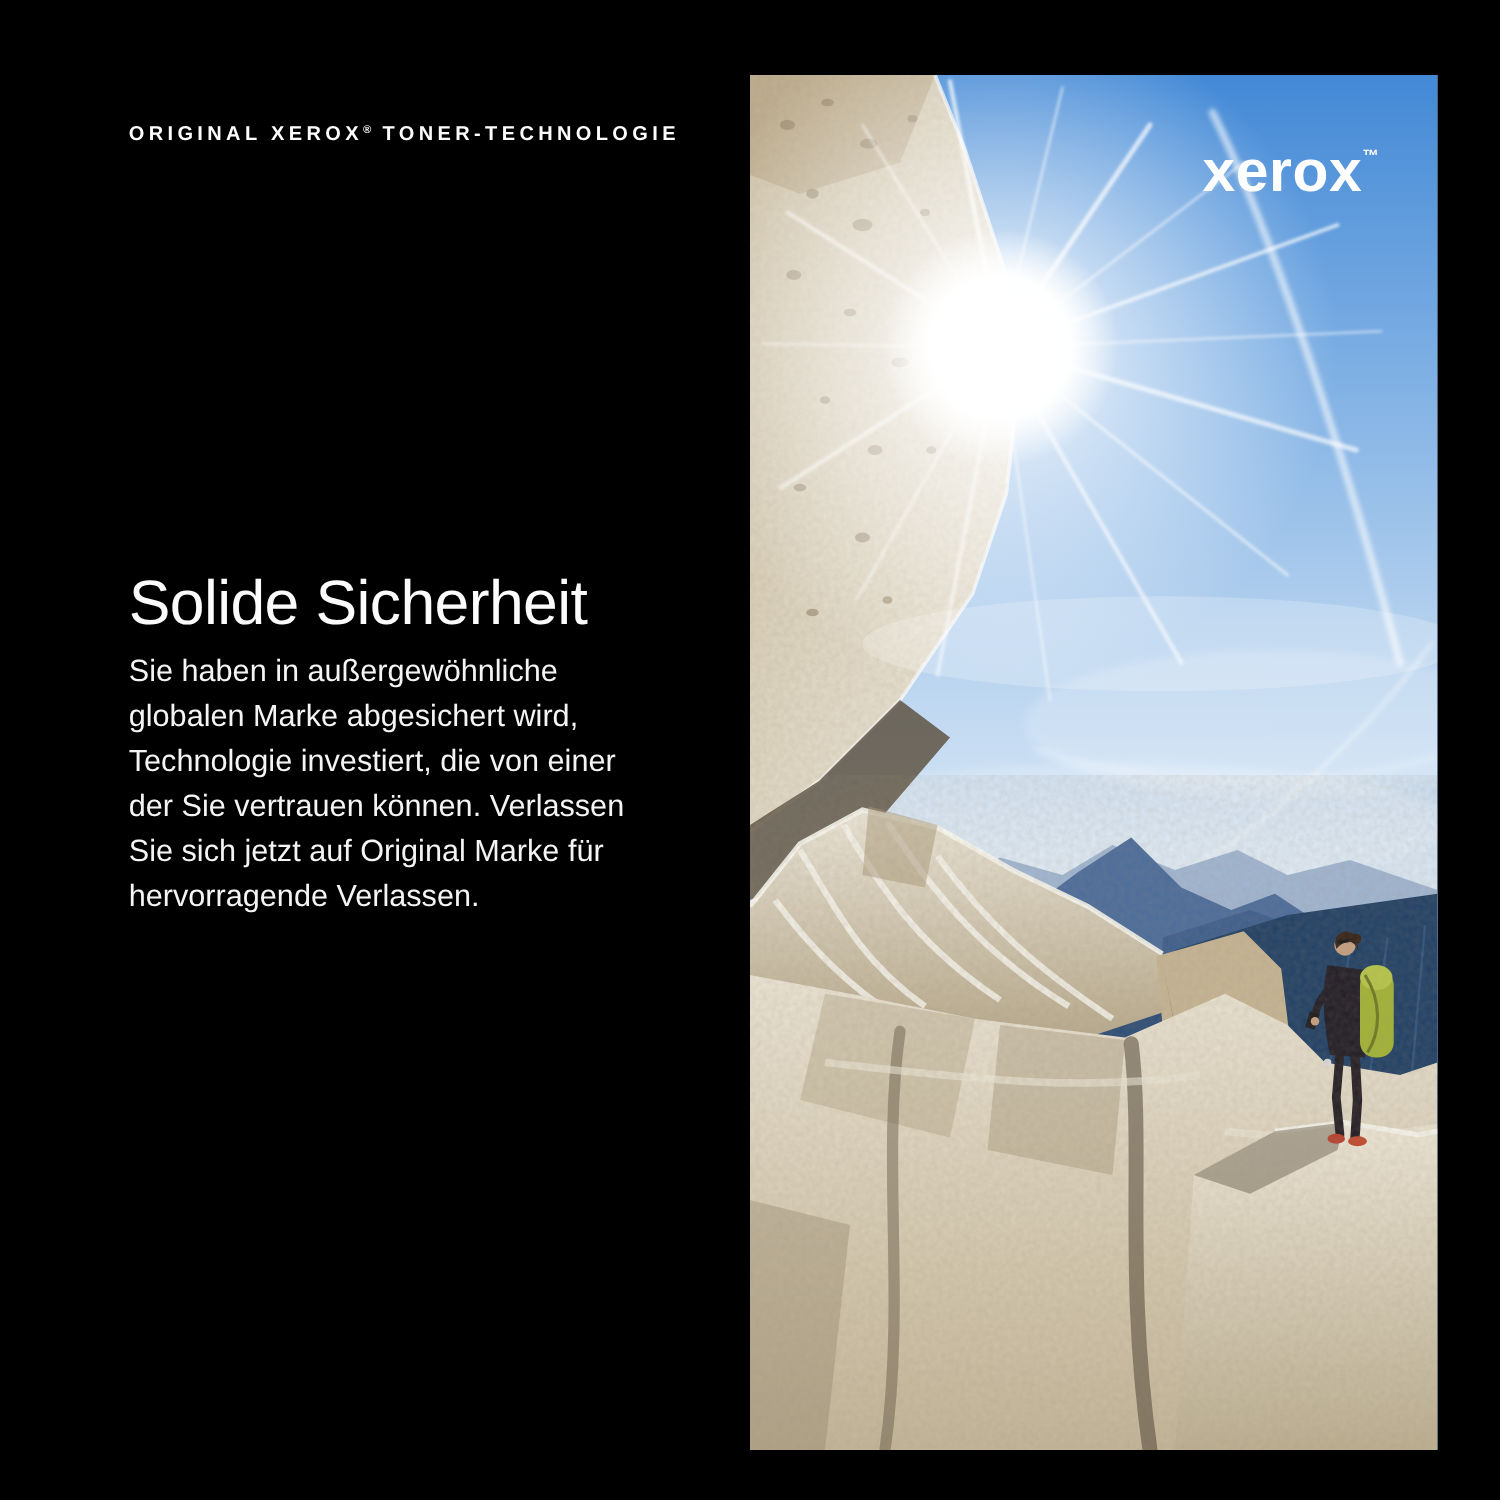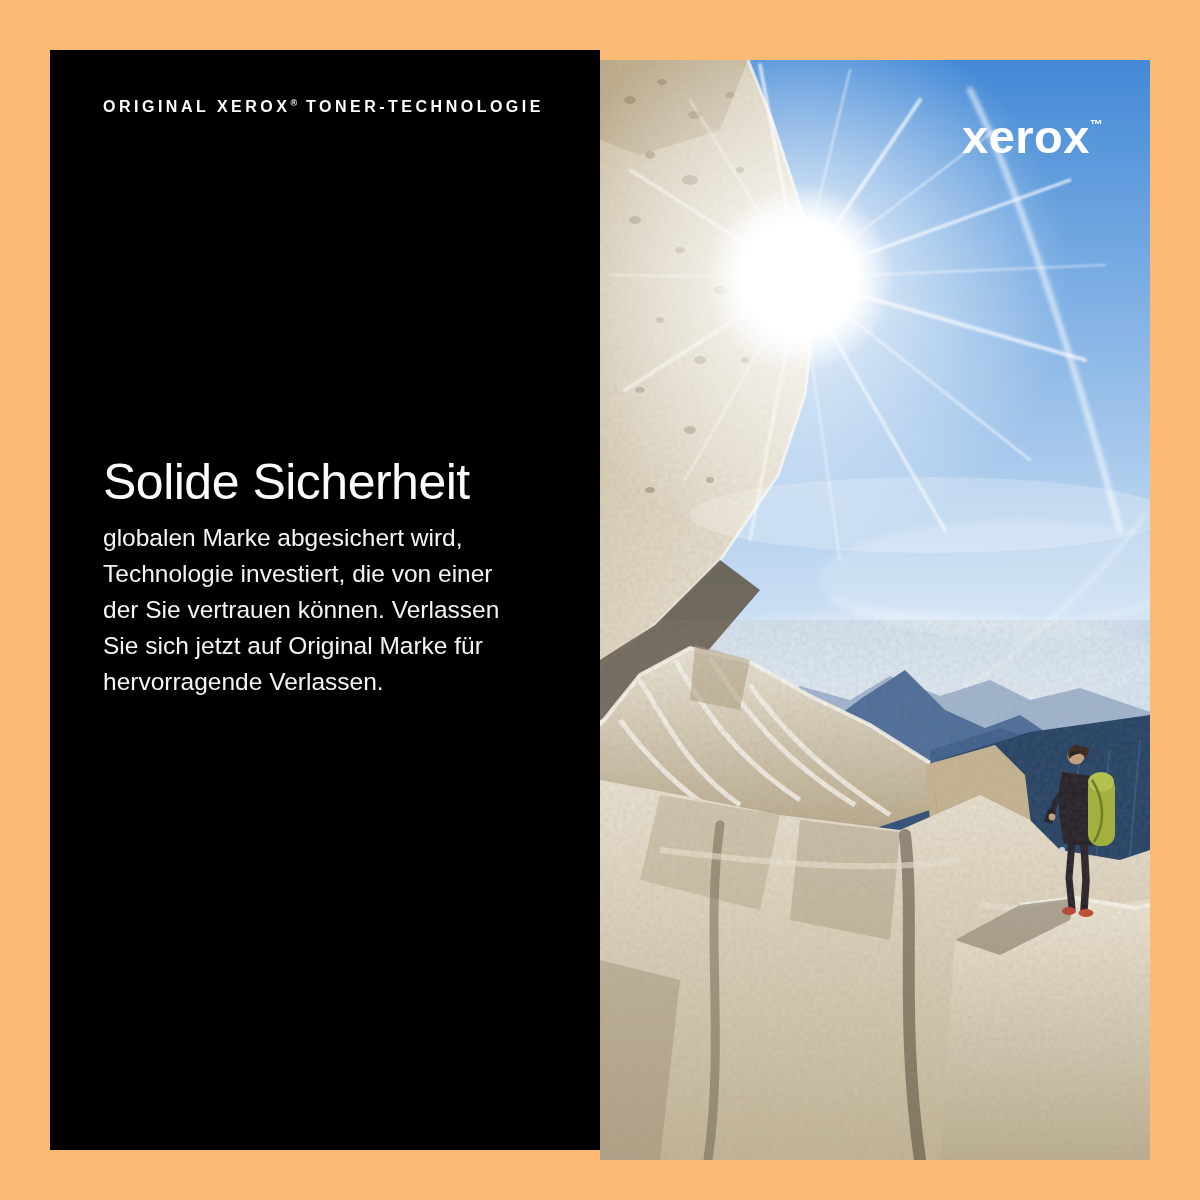--- a/index.html
+++ b/index.html
@@ -3,21 +3,21 @@
 <meta charset="utf-8">
 <style>
   html,body{margin:0;padding:0;}
   body{
     width:1200px;height:1200px;
     background:#ffffff;
     font-family:"Liberation Sans", sans-serif;
     position:relative;
     overflow:hidden;
   }
-  .frame{position:absolute;left:0;top:0;width:1200px;height:1200px;background:#fdba74;}
+  .frame{position:absolute;left:0;top:0;width:1200px;height:1200px;background:#000000;}
   
   .panel{
     position:absolute;left:50px;top:50px;width:550px;height:1100px;
     background:#000000;color:#ffffff;
   }
   .eyebrow{
     position:absolute;left:53px;top:48px;
     font-size:16px;font-weight:700;letter-spacing:3.5px;
     white-space:nowrap;color:#fdfdfd;
   }
@@ -50,20 +50,21 @@
 <body>
 
 <div class="frame">
 
   <div class="panel">
     <div class="eyebrow">
       <span>ORIGINAL XEROX</span><span class="reg">®</span><span class="p2">TONER-TECHNOLOGIE</span>
     </div>
     <div class="headline">Solide Sicherheit</div>
     <div class="body-copy">
+      <div>Sie haben in außergewöhnliche</div>
       <div>globalen Marke abgesichert wird,</div>
       <div>Technologie investiert, die von einer</div>
       <div>der Sie vertrauen können. Verlassen</div>
       <div>Sie sich jetzt auf Original Marke für</div>
       <div>hervorragende Verlassen.</div>
     </div>
   </div>
 
   <div class="photo" role="img" aria-label="Wanderin mit grünem Rucksack blickt zur Sonne über einer hellen Felswand, dahinter blaue Berge und Himmel">
     <svg width="550" height="1100" viewBox="0 0 550 1100">

